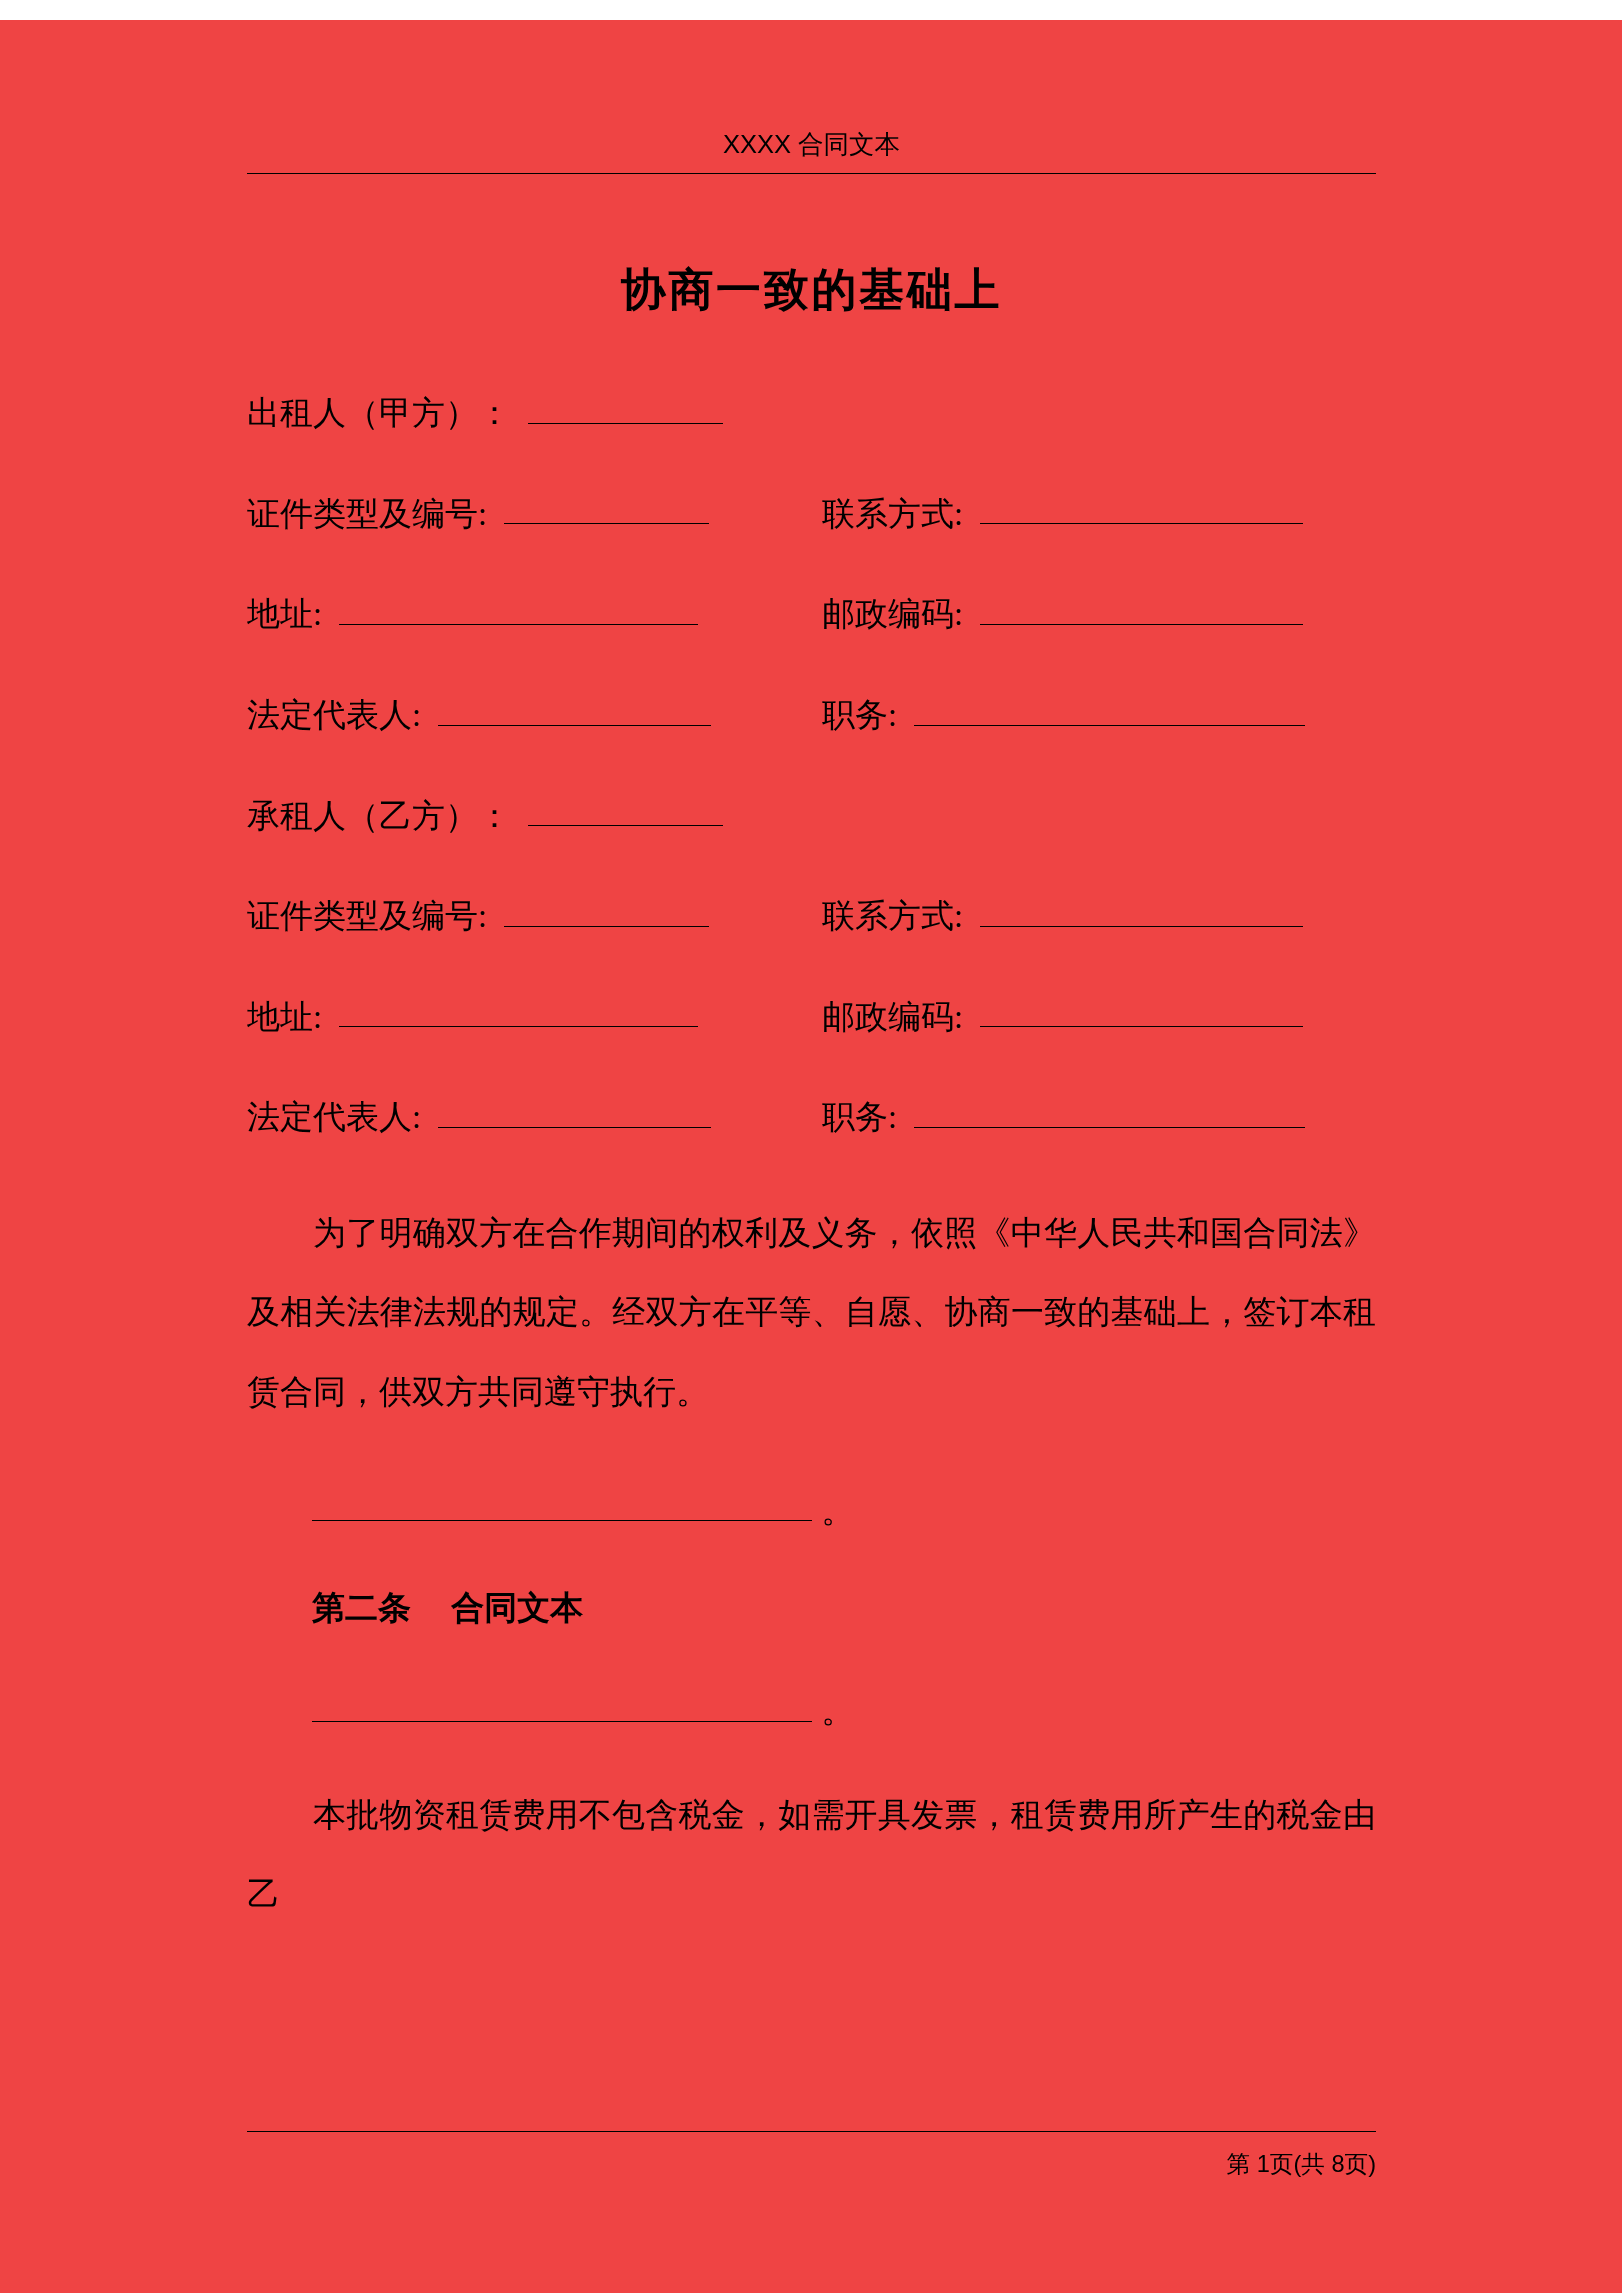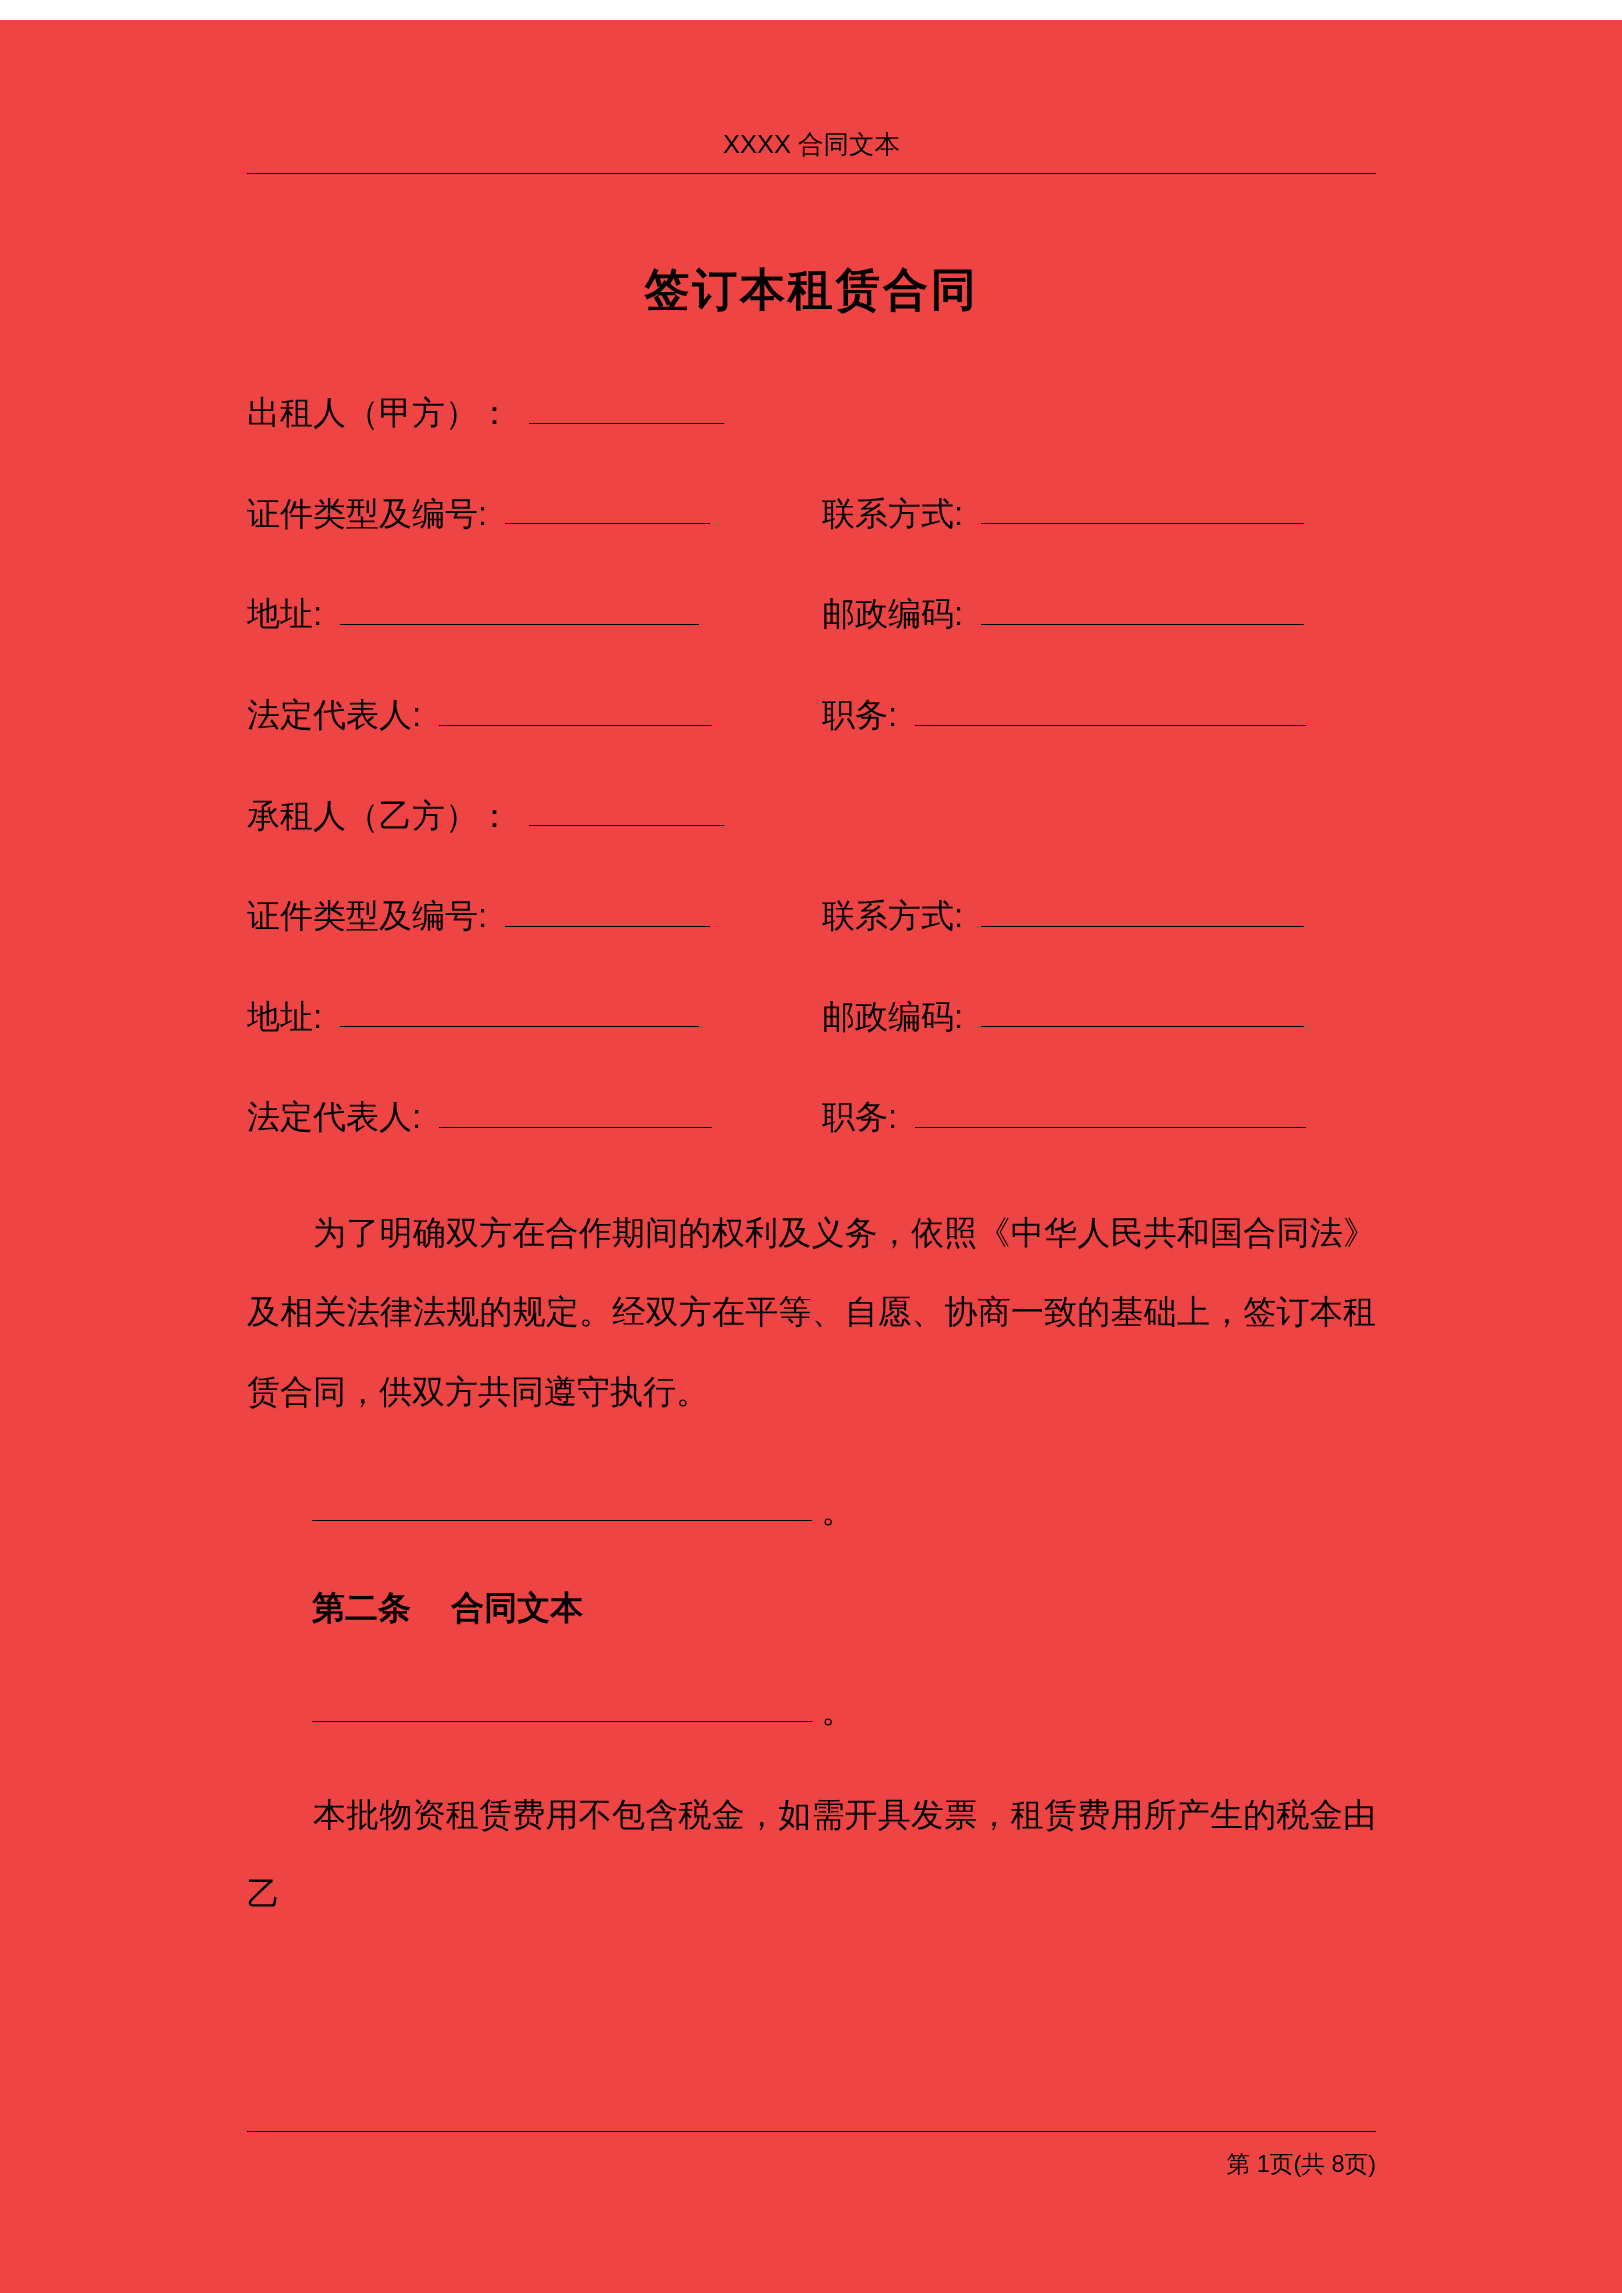--- a/index.html
+++ b/index.html
@@ -61,20 +61,21 @@
   }
   .party + .party {
     margin-top: 36px;
   }
   .party .row {
     display: grid;
     grid-template-columns: 575px 1fr;
     align-items: end;
     font-size: 33px;
     margin-bottom: 53px;
+    font-family: Liberation Serif, serif;
   }
   .party .row.single {
     grid-template-columns: 1fr;
   }
   .cell {
     white-space: nowrap;
   }
 
   
   .preamble {
@@ -126,21 +127,21 @@
 </head>
 <body>
 
 <div class="page">
   <div class="content">
 
     <div class="doc-header">
       <span>XXXX 合同文本</span>
     </div>
 
-    <div class="doc-title">签订本租赁合同</div>
+    <div class="doc-title">协商一致的基础上</div>
 
 
     <div class="party">
       <div class="row single">
         <span class="cell">
           <span>出租人（甲方）：</span>
           <span class="blank" style="width:195px;"></span>
         </span>
       </div>
       <div class="row">

